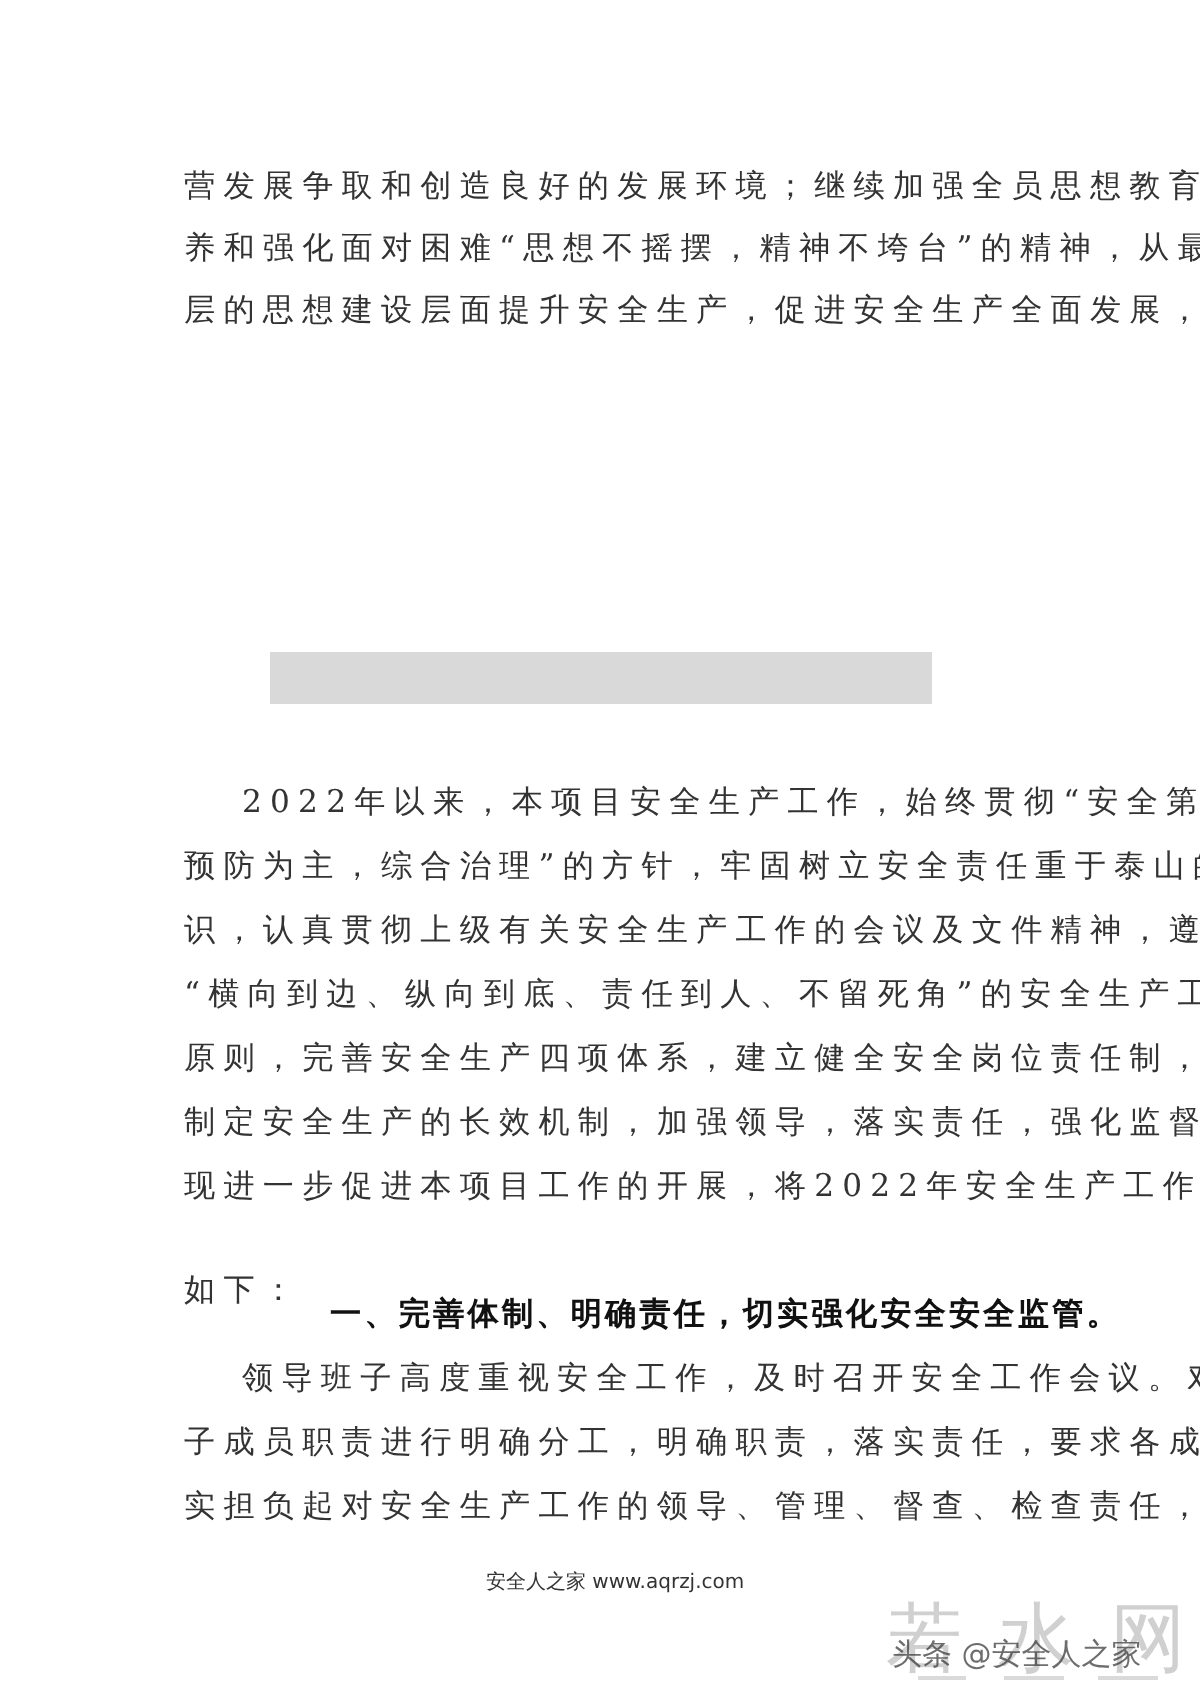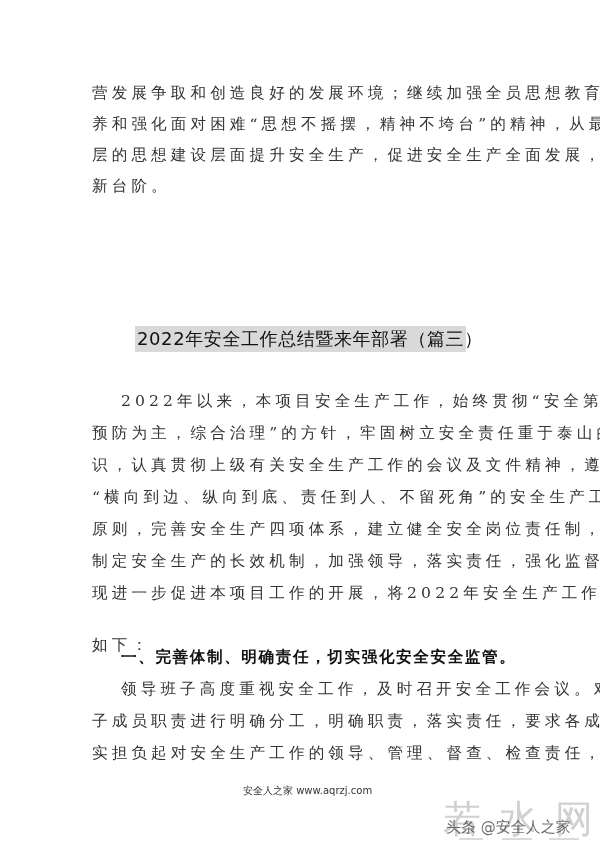--- a/index.html
+++ b/index.html
@@ -24,35 +24,33 @@
   .wm-dots { position: absolute; top: 838px; height: 2px; background: rgba(150,150,150,0.35); }
 </style>
 </head>
 <body>
 
 <div class="page">
 
   <div class="line" style="top:83px;">营发展争取和创造良好的发展环境；继续加强全员思想教育，培</div>
   <div class="line" style="top:114px;">养和强化面对困难“思想不摇摆，精神不垮台”的精神，从最深</div>
   <div class="line" style="top:145px;">层的思想建设层面提升安全生产，促进安全生产全面发展，再上</div>
-  <div class="line" style="top:176px;">新台阶。</div>
 
   <div class="title-wrap"></div>
-  <div class="title">2022年安全工作总结暨来年部署（篇三）</div>
 
   <div class="line indent" style="top:391px;">2022年以来，本项目安全生产工作，始终贯彻“安全第一，</div>
   <div class="line" style="top:423px;">预防为主，综合治理”的方针，牢固树立安全责任重于泰山的意</div>
   <div class="line" style="top:455px;">识，认真贯彻上级有关安全生产工作的会议及文件精神，遵循</div>
   <div class="line" style="top:487px;">“横向到边、纵向到底、责任到人、不留死角”的安全生产工作</div>
   <div class="line" style="top:519px;">原则，完善安全生产四项体系，建立健全安全岗位责任制，探索</div>
   <div class="line" style="top:551px;">制定安全生产的长效机制，加强领导，落实责任，强化监督检查。</div>
   <div class="line" style="top:583px;">现进一步促进本项目工作的开展，将2022年安全生产工作总结</div>
   <div class="line" style="top:615px;margin-top:20px;">如下：</div>
 
-  <div class="heading" style="top:647px;">一、完善体制、明确责任，切实强化安全安全监管。</div>
+  <div class="heading" style="top:647px;margin-left:44px;">一、完善体制、明确责任，切实强化安全安全监管。</div>
 
   <div class="line indent" style="top:679px;">领导班子高度重视安全工作，及时召开安全工作会议。对班</div>
   <div class="line" style="top:711px;">子成员职责进行明确分工，明确职责，落实责任，要求各成员切</div>
   <div class="line" style="top:743px;">实担负起对安全生产工作的领导、管理、督查、检查责任，为本</div>
 
   <div class="footer">安全人之家 www.aqrzj.com</div>
 
   <div class="wm-big">若水网</div>
   <div class="wm-small">头条 @安全人之家</div>
   <div class="wm-dots" style="left:459px;width:24px;"></div>

